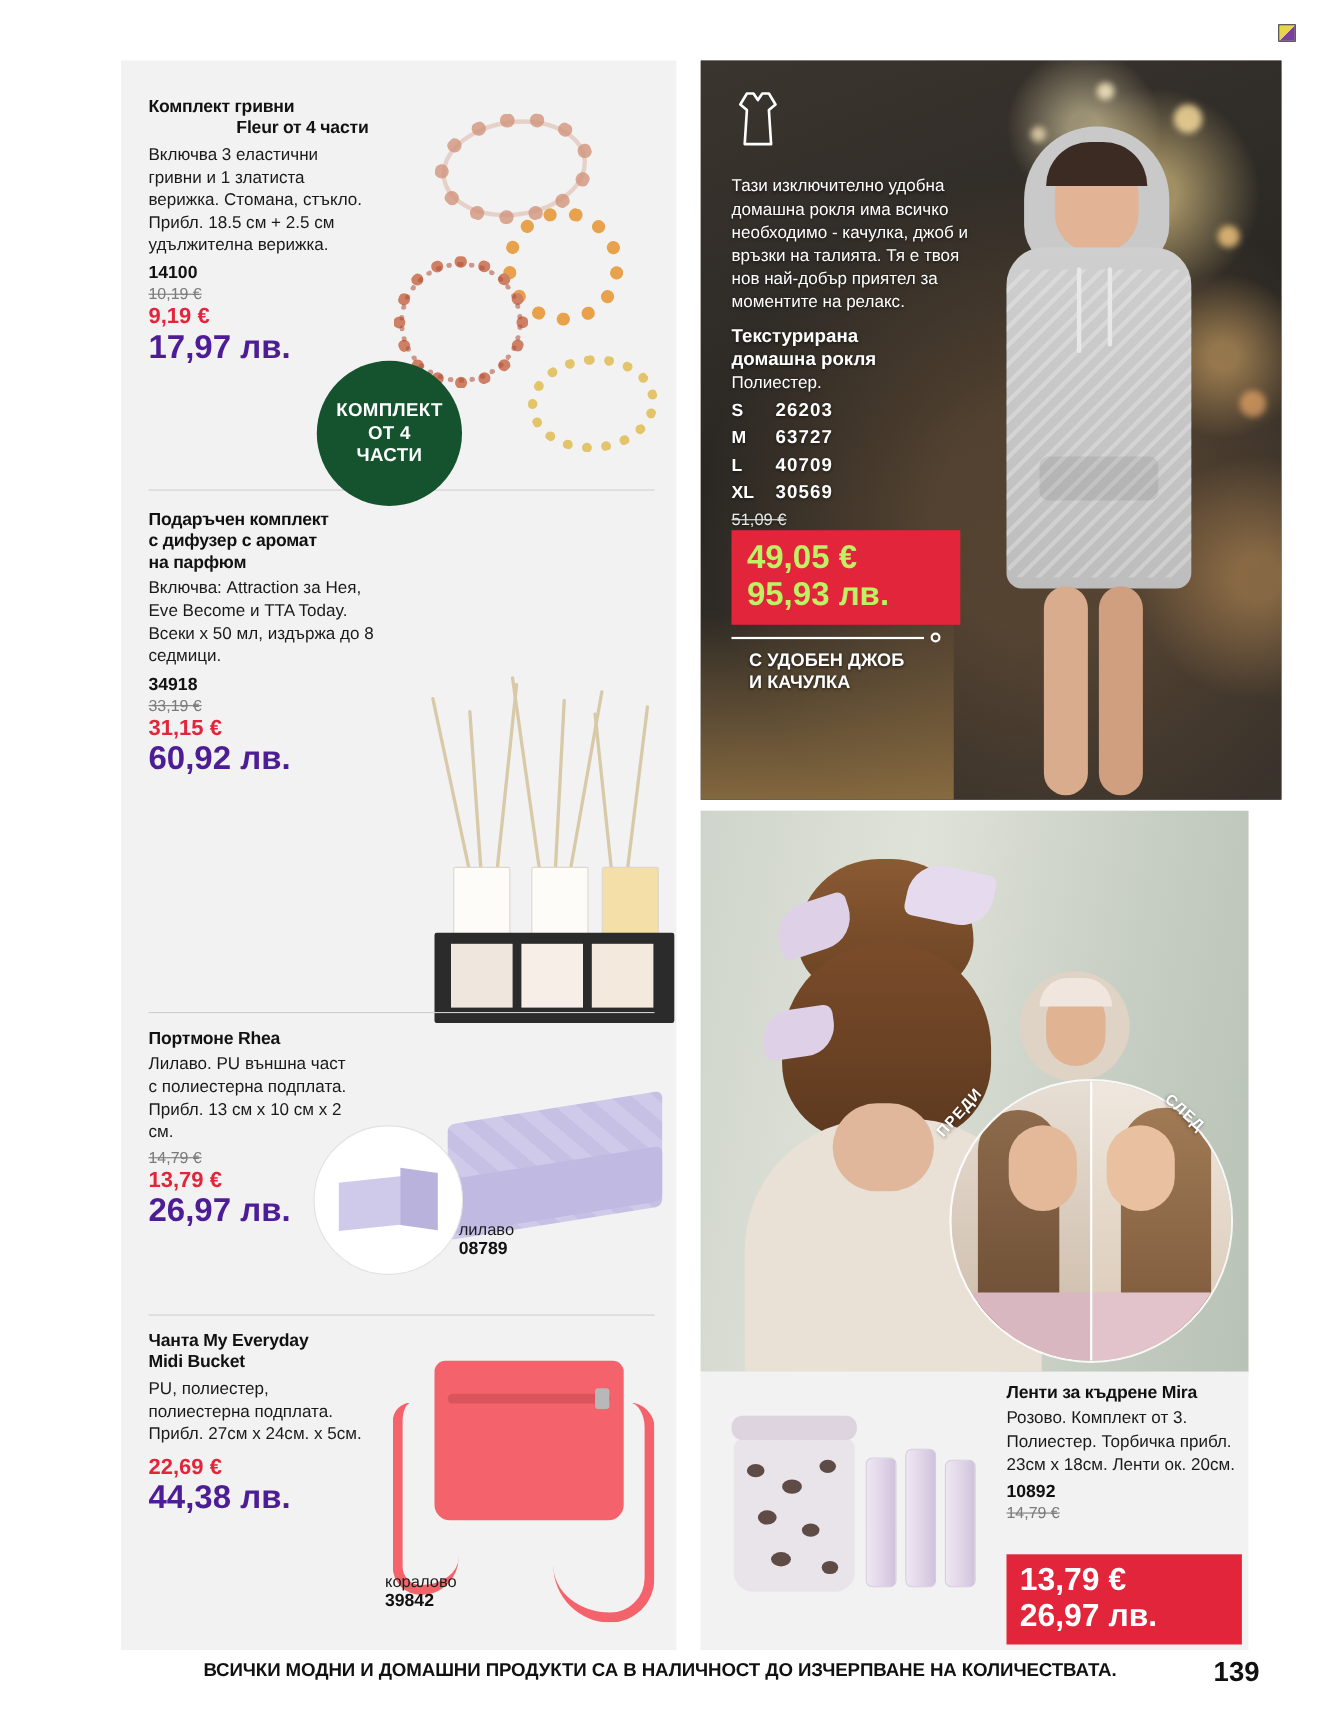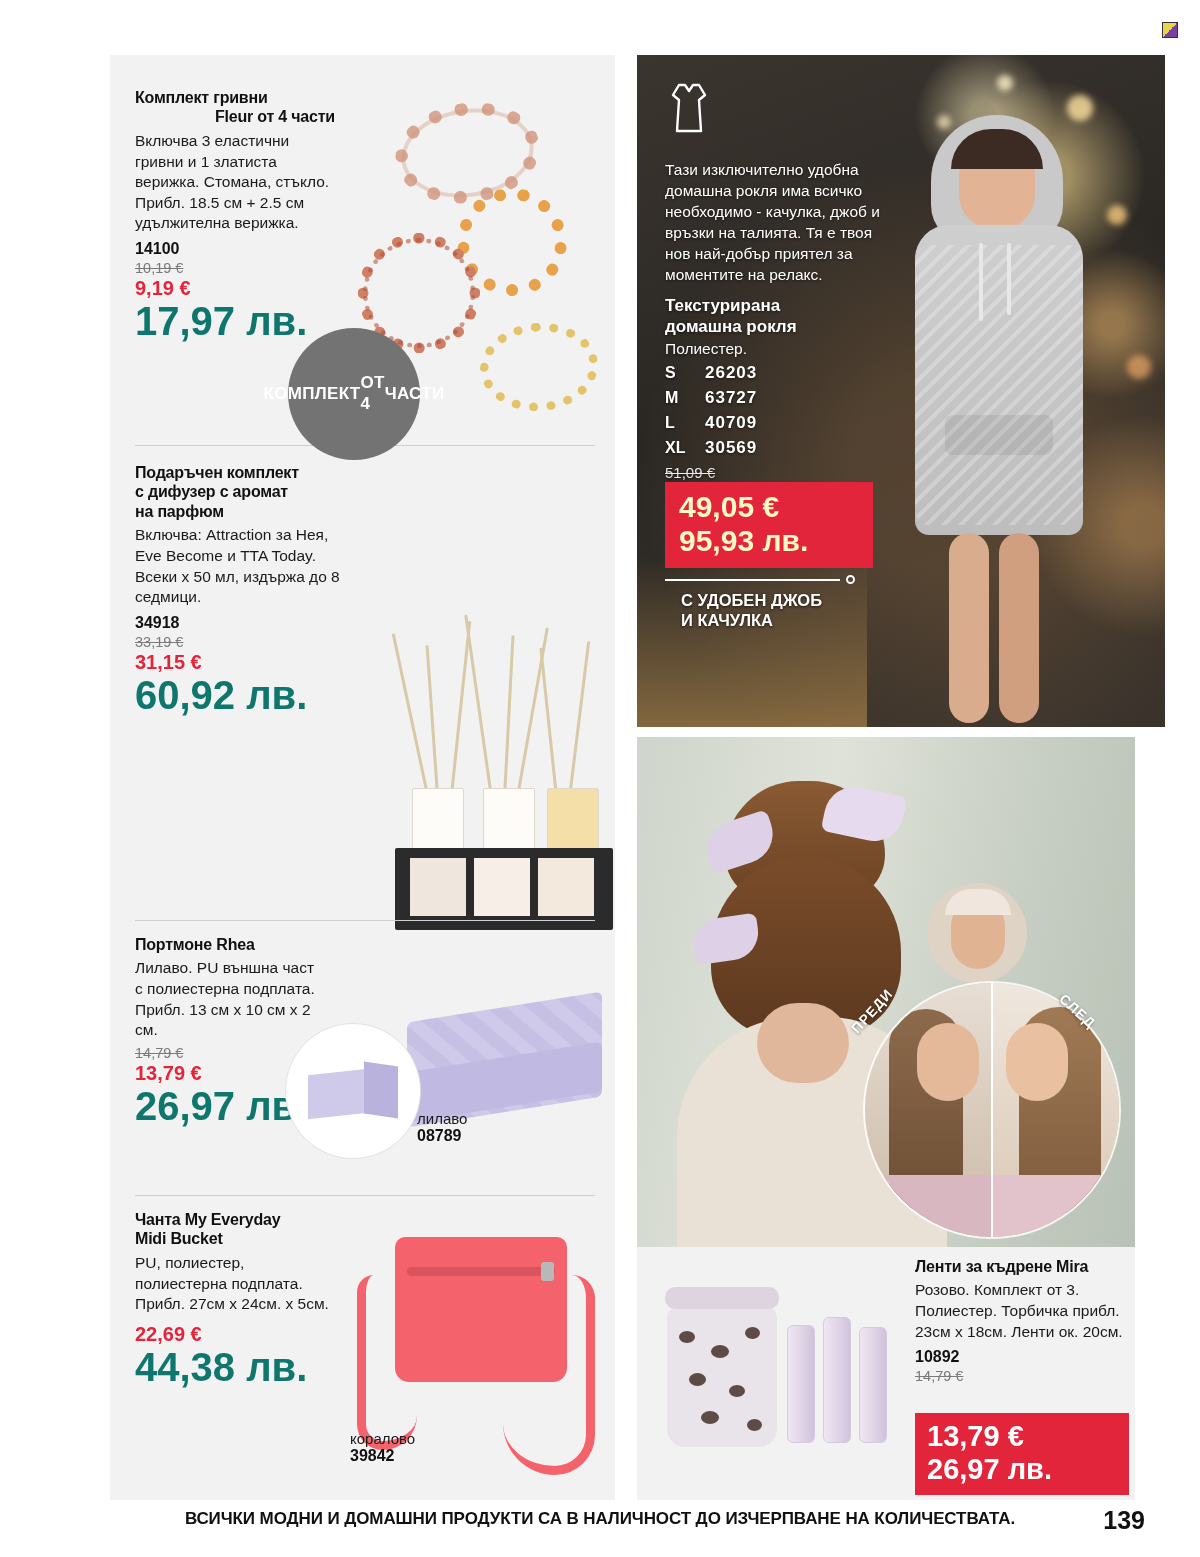--- a/index.html
+++ b/index.html
@@ -66,45 +66,46 @@
     margin-top: 2px;
   }
   .price-eur {
     color: #e2253b;
     font-size: 20px;
     font-weight: bold;
     line-height: 1.12;
     margin-top: 1px;
   }
   .price-bgn {
-    color: #0f766e;
-    font-size: 40px;
+    color: #4c1d95;
+    font-size: 30px;
     font-weight: bold;
     line-height: 1.12;
   }
   .small-label {
     font-size: 15px;
     color: #1a1a1a;
   }
   .small-code {
     font-size: 16px;
     font-weight: bold;
     color: #111;
   }
 
   
   .badge-4 {
     position: absolute;
     left: 178px; top: 273px;
     width: 132px; height: 132px;
     border-radius: 50%;
-    background: #737373;
+    background: #14532d;
     color: #fff;
-    display: flex; 
+    display: flex; flex-direction: column;
     align-items: center; justify-content: center;
+    text-align: center;
     font-weight: bold;
     font-size: 17px;
     line-height: 1.22;
     letter-spacing: 0.3px;
     text-transform: uppercase;
     z-index: 6;
   }
 
   
   .art { position: absolute; }
@@ -213,21 +214,21 @@
   .size-row .cd { letter-spacing: 1px; }
   .dress-old {
     margin-top: 6px;
     font-size: 15px;
     text-decoration: line-through;
     color: #ededed;
   }
   .price-box-red {
     position: absolute;
     background: #e2253b;
-    color: #fef9c3;
+    color: #bef264;
     z-index: 6;
   }
   .price-box-red .e, .price-box-red .b {
     font-size: 30px; font-weight: bold; line-height: 1.14;
   }
   .hook-line {
     position: absolute;
     z-index: 6;
     color: #fff;
   }

